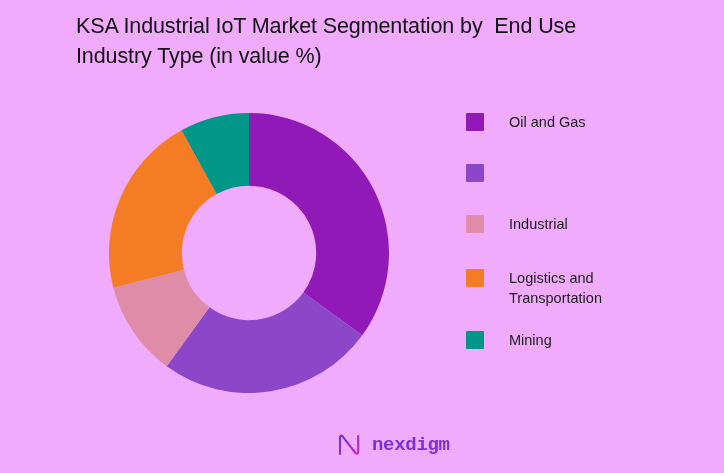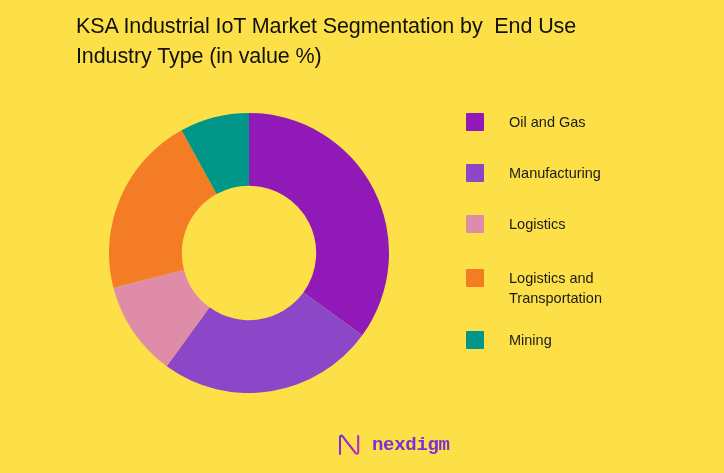--- a/index.html
+++ b/index.html
@@ -12,21 +12,21 @@
     height: 473px;
     background: #ffffff;
     font-family: "Liberation Sans", sans-serif;
     color: #1a1a1a;
     overflow: hidden;
     position: relative;
   }
   #chart-card {
     position: absolute;
     inset: 0;
-    background: #fde047;
+    background: #f0abfc;
   }
   #chart-title {
     position: absolute;
     left: 76px;
     top: 11px;
     width: 580px;
     font-size: 21.5px;
     line-height: 30px;
     letter-spacing: -0.1px;
     font-weight: 400;
@@ -114,26 +114,25 @@
 
   <div id="legend">
 
     <div class="legend-item">
       <span class="legend-swatch" style="background: rgb(145, 25, 184);"></span>
       <span class="legend-label">Oil and Gas</span>
     </div>
 
     <div class="legend-item">
       <span class="legend-swatch" style="background: rgb(140, 70, 200);"></span>
-      <span class="legend-label">Manufacturing</span>
     </div>
 
     <div class="legend-item" style="margin-bottom:32px;">
       <span class="legend-swatch" style="background: rgb(222, 140, 168);"></span>
-      <span class="legend-label">Logistics</span>
+      <span class="legend-label">Industrial</span>
     </div>
 
     <div class="legend-item" style="margin-bottom:22px;">
       <span class="legend-swatch" style="background: rgb(244, 124, 36);"></span>
       <span class="legend-label">Logistics and
 Transportation</span>
     </div>
 
     <div class="legend-item" style="margin-bottom:12px;">
       <span class="legend-swatch" style="background: rgb(0, 150, 136);"></span>

